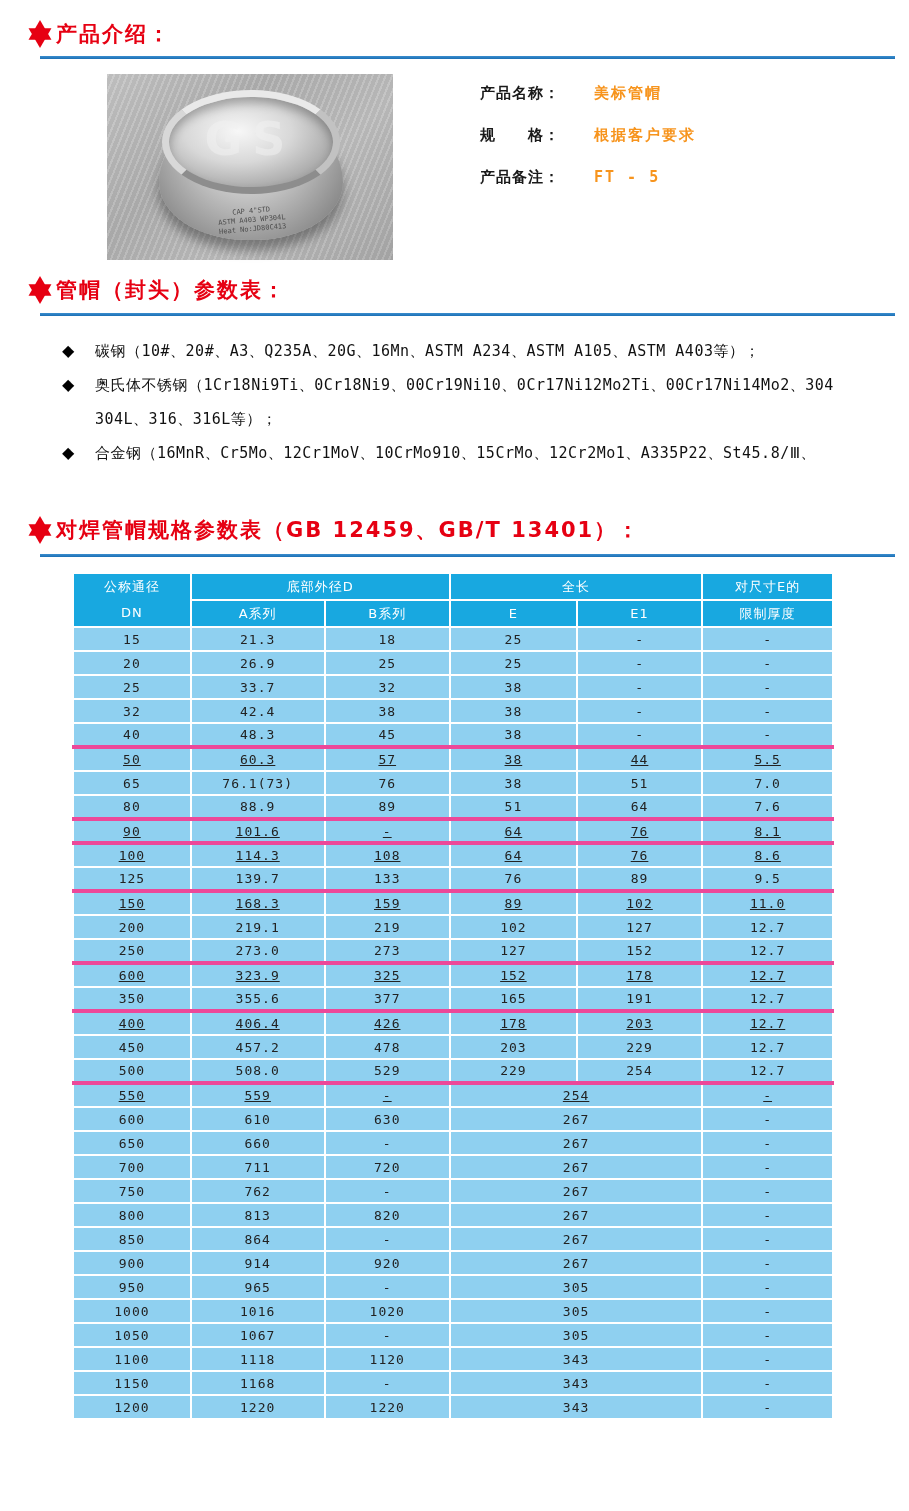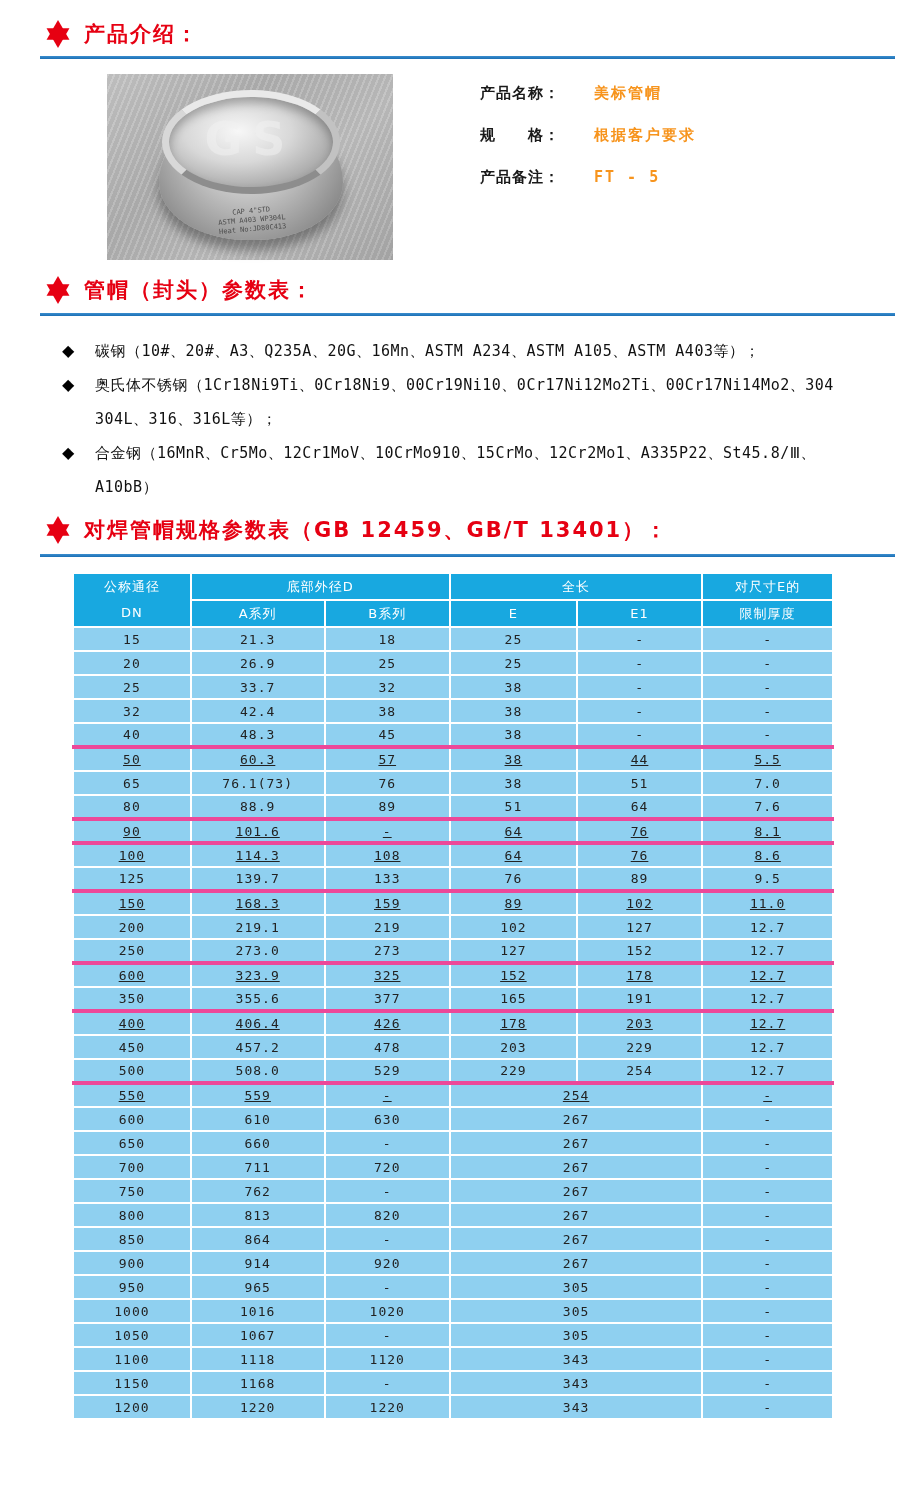--- a/index.html
+++ b/index.html
@@ -4,21 +4,21 @@
 <style>
   * { margin:0; padding:0; box-sizing:border-box; }
   body { background:#ffffff; }
   .page {
     position:relative; width:909px; height:1511px; margin:0 auto;
     background:#ffffff; overflow:hidden;
     font-family:"DejaVu Sans", sans-serif;
   }
 
   
-  .sec-header { position:absolute; left:42px; display:flex; align-items:center; gap:10px; }
+  .sec-header { position:absolute; left:24px; display:flex; align-items:center; }
   .sec-header .star { width:32px; height:32px; flex:0 0 auto; }
   .sec-title {
     color:#e60012; font-size:21px; font-weight:bold; letter-spacing:2px;
     white-space:nowrap;
   }
   .blue-rule {
     position:absolute; left:40px; width:855px; height:3px;
     background:linear-gradient(#3a8ecf,#1b6fb4);
   }
 
@@ -154,21 +154,20 @@
         <span style="display: block;">碳钢（10#、20#、A3、Q235A、20G、16Mn、ASTM A234、ASTM A105、ASTM A403等）；</span>
       </li>
       <li>
         <span class="diamond-icon">◆</span>
         <span style="display: block;">奥氏体不锈钢（1Cr18Ni9Ti、0Cr18Ni9、00Cr19Ni10、0Cr17Ni12Mo2Ti、00Cr17Ni14Mo2、304</span>
         <span style="display: block;">304L、316、316L等）；</span>
       </li>
       <li>
         <span class="diamond-icon">◆</span>
         <span style="display: block;">合金钢（16MnR、Cr5Mo、12Cr1MoV、10CrMo910、15CrMo、12Cr2Mo1、A335P22、St45.8/Ⅲ、</span>
-        <span style="display: block;">A10bB）</span>
       </li>
     </ul>
 
   <div class="sec-header" style="top:514px;align-items:center;">
     <svg class="star" viewBox="0 0 24 24">
       <path d="M12 1.5 L20.6 16.4 H3.4 Z" fill="#e60012"></path>
       <path d="M12 22.5 L3.4 7.6 H20.6 Z" fill="#e60012"></path>
     </svg>
     <span class="sec-title">对焊管帽规格参数表（GB 12459、GB/T 13401）：</span>
   </div>

